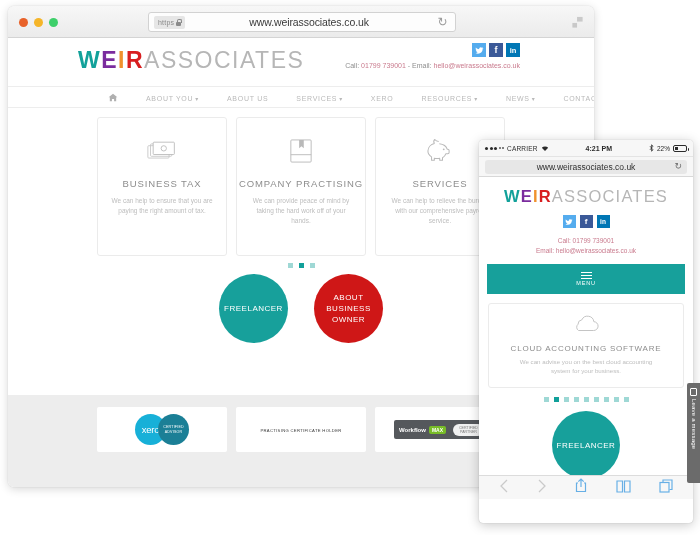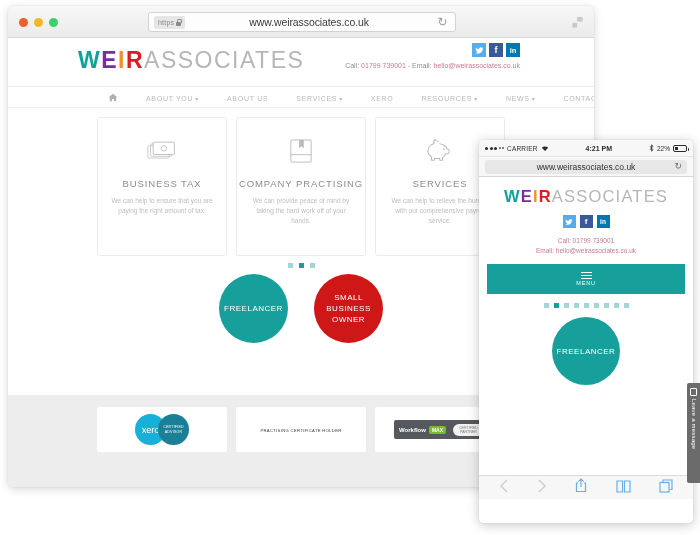--- a/index.html
+++ b/index.html
@@ -311,21 +311,21 @@
         <span class="dot on"></span>
         <span class="dot"></span>
       </div>
 
       <div class="circles-band">
         <div class="circles">
           <div class="circ c1">
               <span>FREELANCER</span>
             </div>
           <div class="circ c4">
-              <span>SMALL BUSINESS OWNER</span>
+              <span>ABOUT BUSINESS OWNER</span>
             </div>
         </div>
       </div>
 
       <div class="grey-band">
         <div class="logo-cards">
           <div class="lcard">
             <div class="xero-wrap">
               <span class="xero-c">xero</span>
               <span class="xero-c2">
@@ -415,20 +415,29 @@
 
       <div class="ph-menu">
         <span class="burger">
             <span></span>
             <span></span>
             <span></span>
           </span>
         <span class="ph-menu-lbl">MENU</span>
       </div>
 
+      <div class="ph-card">
+        <div>
+          <svg width="30" height="18" viewBox="0 0 34 20">
+            <path d="M8.5 18.5h17a5 5 0 0 0 .4-10 7.2 7.2 0 0 0-13.7-2 4.8 4.8 0 0 0-4.2 4.9 4.4 4.4 0 0 0 .5 7.1z" fill="none" stroke="#c2c2c2" stroke-width="1.1"></path>
+          </svg>
+        </div>
+        <div class="ph-card-title">CLOUD ACCOUNTING SOFTWARE</div>
+        <div class="ph-card-desc">We can advise you on the best cloud accounting system for your business.</div>
+      </div>
 
       <div class="ph-dots">
         <span class="ph-dot"></span>
         <span class="ph-dot on"></span>
         <span class="ph-dot"></span>
         <span class="ph-dot"></span>
         <span class="ph-dot"></span>
         <span class="ph-dot"></span>
         <span class="ph-dot"></span>
         <span class="ph-dot"></span>

